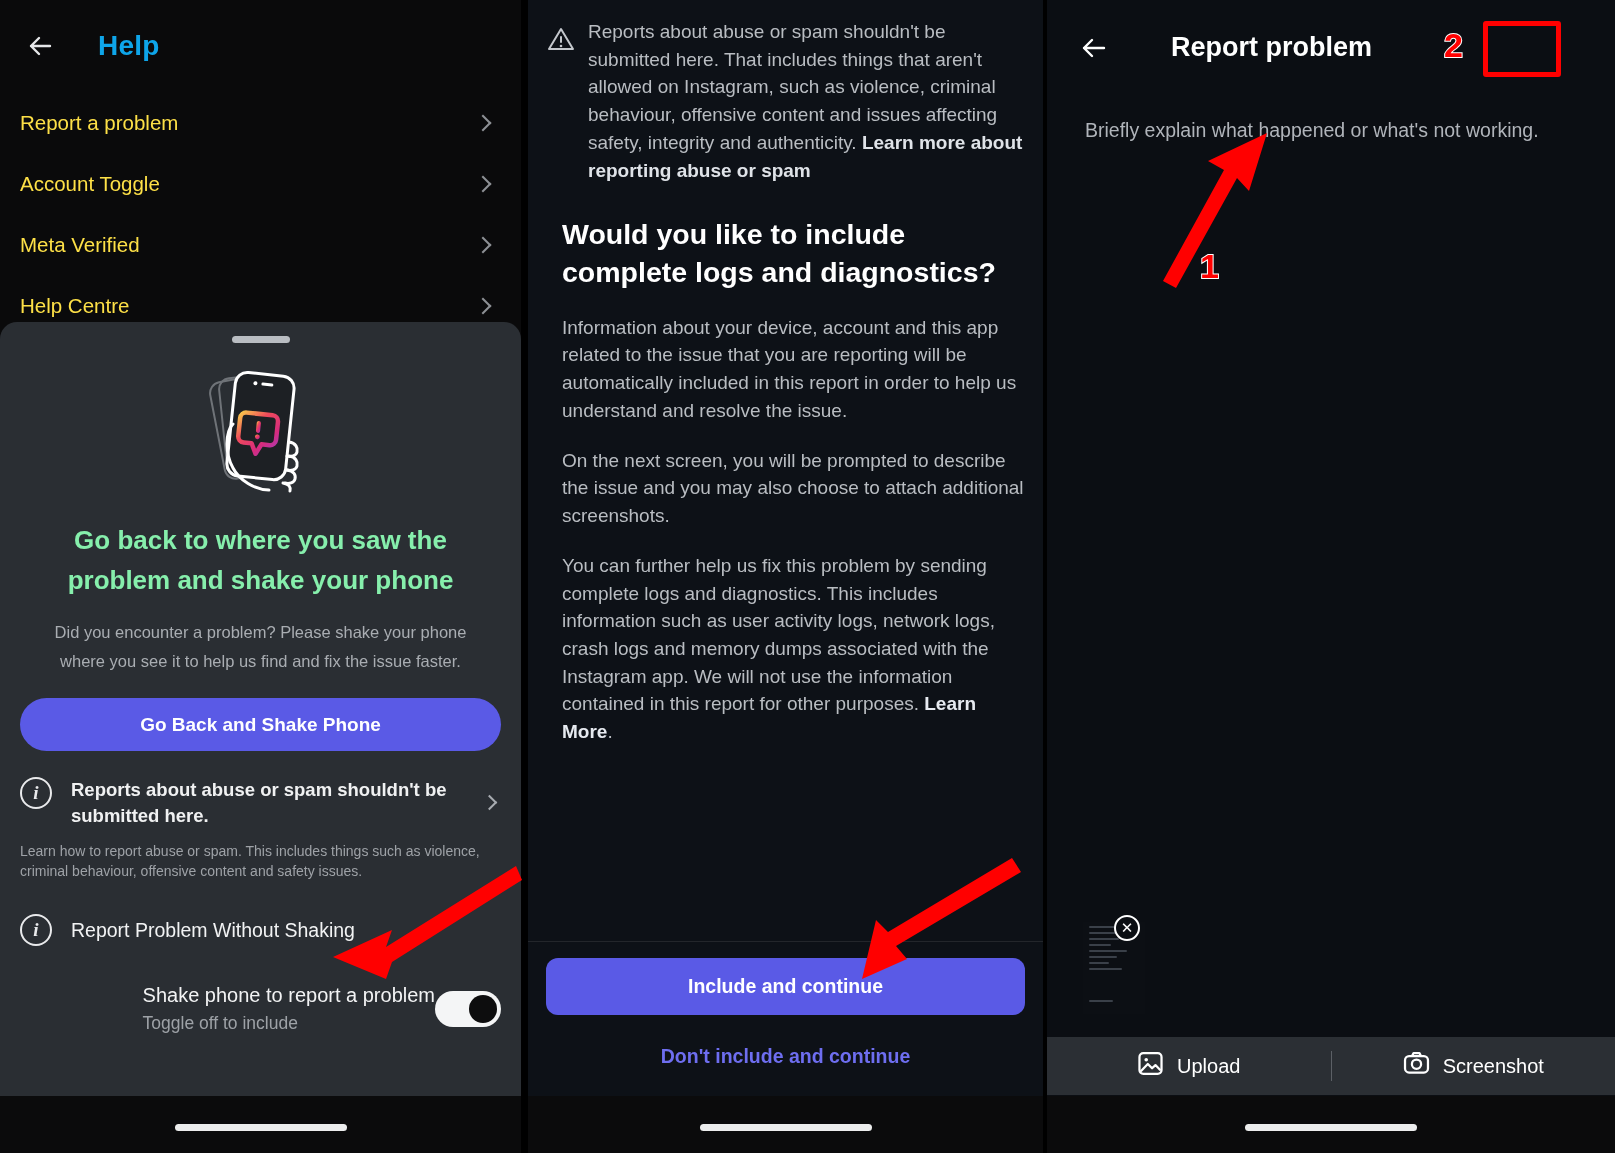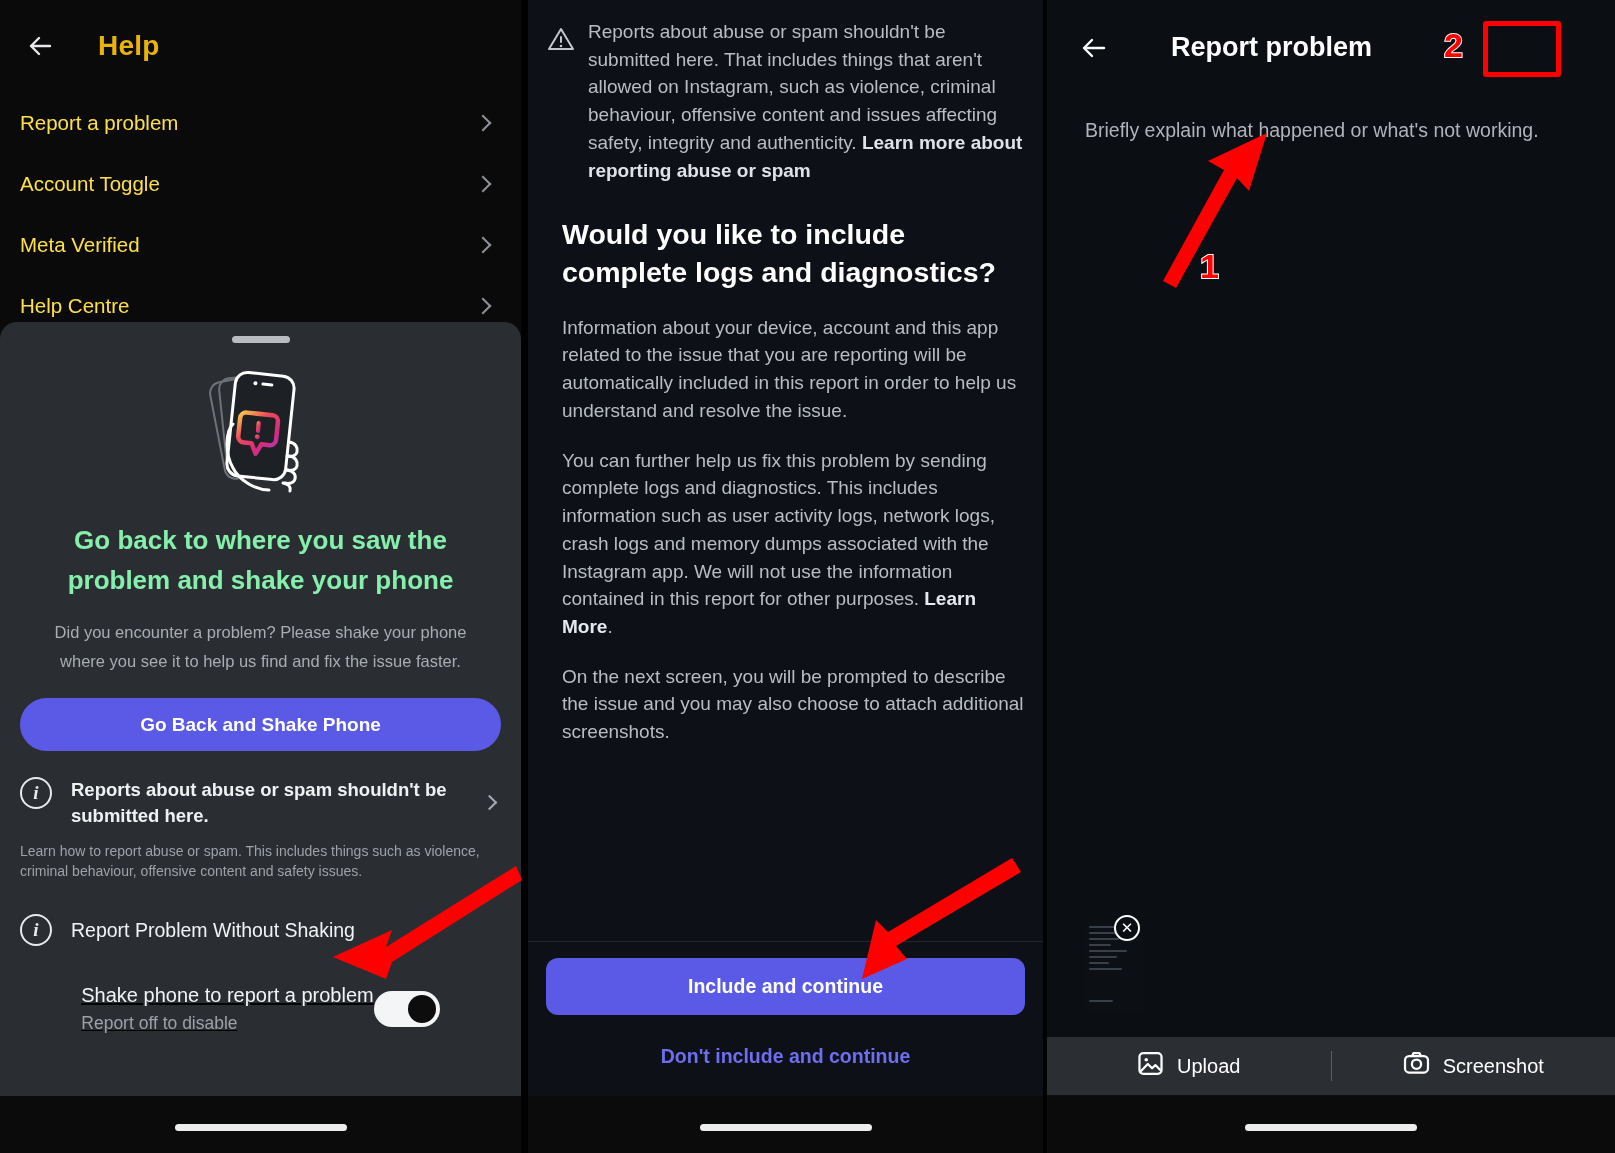--- a/index.html
+++ b/index.html
@@ -15,21 +15,21 @@
   .panel { position: absolute; top: 0; height: 1153px; overflow: hidden; }
   #panel-left   { left: 0;    width: 521px; background: #0a0a0b; }
   #panel-middle { left: 528px; width: 515px; background: #0d1117; }
   #panel-right  { left: 1047px; width: 670px; background: #0b0e13; }
 
   
   .help-header { display:flex; align-items:center; height: 92px; padding-left: 20px; }
   .back-arrow { width: 42px; height: 42px; position: relative; flex: 0 0 auto; }
   .back-arrow svg { display:block; }
   .help-title {
-    font-size: 28px; font-weight: bold; color: #eab308; margin-left: 36px;
+    font-size: 28px; font-weight: bold; color: #0ea5e9; margin-left: 36px;
     letter-spacing: .2px;
   }
   .help-list { padding: 0 20px 0 20px; }
   .help-row {
     display: flex; align-items: center; justify-content: space-between;
     height: 61px; color: #fde047; font-size: 20.5px;
   }
   .chev {
     width: 12px; height: 12px;
     border-right: 2.2px solid #8d9095; border-top: 2.2px solid #8d9095;
@@ -68,21 +68,21 @@
     font-family: "Liberation Serif", serif;
   }
   .info-text { flex: 1; margin-left: 19px; color: #f0f1f2; font-size: 18.5px; line-height: 1.36; font-weight: 600; }
   .info-chev {
     width: 11px; height: 11px; border-right: 2.2px solid #a7abb0; border-top: 2.2px solid #a7abb0;
     transform: rotate(45deg); align-self: center; margin-left: 10px; margin-right: 6px;
   }
   .info-desc { margin-top: 13px; color: #9ea2a7; font-size: 14px; line-height: 1.45; }
   .info-row2 { display:flex; align-items:center; margin-top: 33px; }
   .info-row2 .info-text { font-weight: 400; font-size: 19.5px; color: #f2f3f4; }
-  .toggle-block { display:flex; align-items:center; justify-content:center; margin-top: 38px; text-decoration: underline; }
+  .toggle-block { display:flex; align-items:center; justify-content:flex-end; margin-top: 38px; }
   .toggle-label { color:#f2f3f4; font-size: 20px; }
   .toggle-sub { color:#9ea2a7; font-size: 17.5px; margin-top: 6px; }
   .toggle {
     width: 66px; height: 36px; border-radius: 20px; background: #f4f5f6;
     position: relative; flex: 0 0 auto;
   }
   .toggle .knob {
     position: absolute; right: 4px; top: 4px; width: 28px; height: 28px;
     border-radius: 50%; background: #0d0d0e;
   }
@@ -267,21 +267,21 @@
       <div class="info-desc">Learn how to report abuse or spam. This includes things such as violence, criminal behaviour, offensive content and safety issues.</div>
 
       <div class="info-row2">
         <div class="info-icon">i</div>
         <div class="info-text">Report Problem Without Shaking</div>
       </div>
 
       <div class="toggle-block">
         <div>
           <div class="toggle-label">Shake phone to report a problem</div>
-          <div class="toggle-sub">Report off to disable</div>
+          <div class="toggle-sub">Toggle off to include</div>
         </div>
         <div class="toggle">
           <div class="knob"></div>
         </div>
       </div>
     </div>
   </div>
 
   <div class="panel" id="panel-middle">
     <div class="mid-scroll">
@@ -295,25 +295,25 @@
         </div>
         <div class="warn-text">
           <span>Reports about abuse or spam shouldn't be submitted here. That includes things that aren't allowed on Instagram, such as violence, criminal behaviour, offensive content and issues affecting safety, integrity and authenticity. </span><span class="lnk">Learn more about reporting abuse or spam</span>
         </div>
       </div>
 
       <div class="mid-h1">Would you like to include complete logs and diagnostics?</div>
 
       <div class="mid-p">Information about your device, account and this app related to the issue that you are reporting will be automatically included in this report in order to help us understand and resolve the issue.</div>
 
+      <div class="mid-p">On the next screen, you will be prompted to describe the issue and you may also choose to attach additional screenshots.</div>
+
       <div class="mid-p">
         <span>You can further help us fix this problem by sending complete logs and diagnostics. This includes information such as user activity logs, network logs, crash logs and memory dumps associated with the Instagram app. We will not use the information contained in this report for other purposes. </span><span class="lnk-b">Learn More</span><span>.</span>
       </div>
-
-      <div class="mid-p">On the next screen, you will be prompted to describe the issue and you may also choose to attach additional screenshots.</div>
     </div>
   </div>
 
   <div class="mid-divider"></div>
   <div class="mid-footer">
     <button class="btn-include">Include and continue</button>
     <button class="btn-dont">Don't include and continue</button>
   </div>
 
   <div class="panel" id="panel-right">

